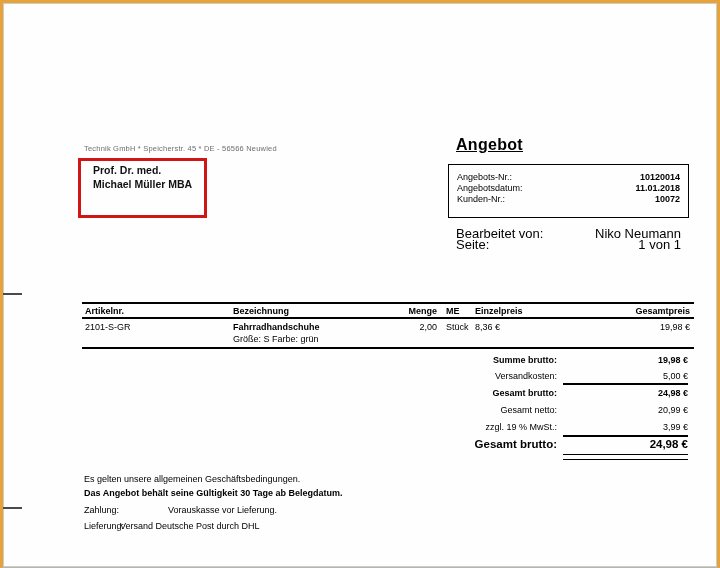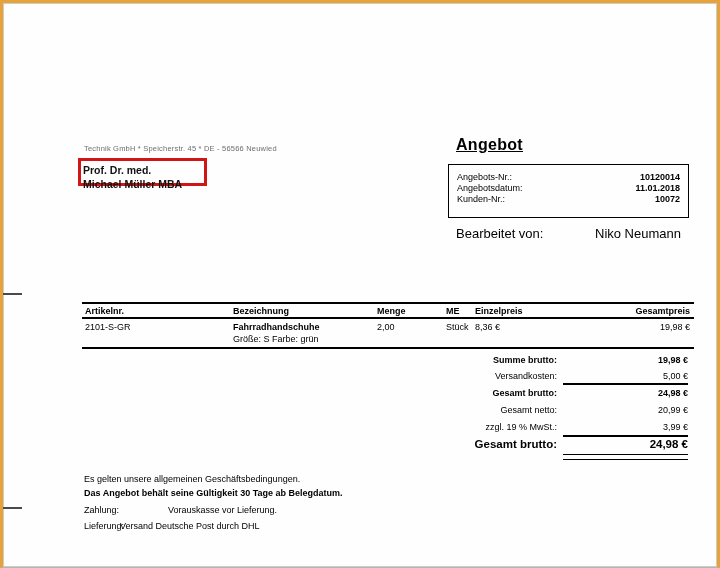--- a/index.html
+++ b/index.html
@@ -14,22 +14,22 @@
   }
   .page { position:absolute; inset:0; }
 
   
   .fold-mark { position:absolute; left:0; width:19px; height:2px; background:#4a4a4a; }
   .fm1 { top:290px; } .fm2 { top:504px; }
 
   
   .sender { position:absolute; left:81px; top:141px; font-size:7.5px; color:#6e6e6e;
             letter-spacing:0.2px; white-space:nowrap; }
-  .recipient-box { position:absolute; left:75px; top:155px; width:129px; height:28px;
-            border:3px solid #d11414; padding:3px 0 0 2px; }
+  .recipient-box { position:absolute; left:75px; top:155px; width:129px; height:60px;
+            border:3px solid #d11414; padding:3px 0 0 12px; }
   .recipient-box div { font-weight:bold; font-size:10.5px; line-height:13.5px; color:#111; white-space:nowrap; }
 
   .title { position:absolute; left:453px; top:133px; font-size:16px; font-weight:bold;
            text-decoration:underline; letter-spacing:0.3px; }
 
   
   .infobox { position:absolute; left:445px; top:161px; width:241px; height:54px;
              border:1.5px solid #000; padding:7px 8px 0 8px; }
   .info-row { display:flex; justify-content:space-between; font-size:9px; line-height:11px; white-space:nowrap; }
   .info-row .val { font-weight:bold; }
@@ -39,21 +39,21 @@
 
   
   .table { position:absolute; left:79px; top:299px; width:612px; height:50px; font-size:9px; }
   .table .rule-top    { position:absolute; left:0; right:0; top:0;    height:2px;   background:#000; }
   .table .rule-head   { position:absolute; left:0; right:0; top:15px; height:1.5px; background:#000; }
   .table .rule-bottom { position:absolute; left:0; right:0; top:45px; height:1.5px; background:#000; }
   .table .cell { position:absolute; white-space:nowrap; }
   .hdr { font-weight:bold; }
   .c-art    { left:3px; }
   .c-bez    { left:151px; }
-  .c-menge  { left:295px; width:60px; text-align:left; }
+  .c-menge  { left:295px; width:60px; text-align:right; }
   .c-me     { left:364px; }
   .c-einzel { left:393px; width:80px; text-align:left; }
   .c-gesamt { left:528px; width:80px; text-align:right; }
   .row-head { top:4px; }
   .row-item { top:20px; }
   .row-desc { top:32px; }
   .bold { font-weight:bold; }
 
   
   .t-row { position:absolute; right:29px; width:340px; display:flex; justify-content:flex-end;
@@ -109,20 +109,24 @@
         <span class="lbl">Kunden-Nr.:</span>
         <span class="val">10072</span>
       </div>
     </div>
 
     <div class="meta">
       <div class="meta-row">
         <span>Bearbeitet von:</span>
         <span>Niko Neumann</span>
       </div>
+      <div class="meta-row">
+        <span>Seite:</span>
+        <span>1 von 1</span>
+      </div>
     </div>
 
     <div class="table">
       <div class="rule-top"></div>
       <div class="cell hdr row-head c-art">Artikelnr.</div>
       <div class="cell hdr row-head c-bez">Bezeichnung</div>
       <div class="cell hdr row-head c-menge">Menge</div>
       <div class="cell hdr row-head c-me">ME</div>
       <div class="cell hdr row-head c-einzel">Einzelpreis</div>
       <div class="cell hdr row-head c-gesamt">Gesamtpreis</div>

